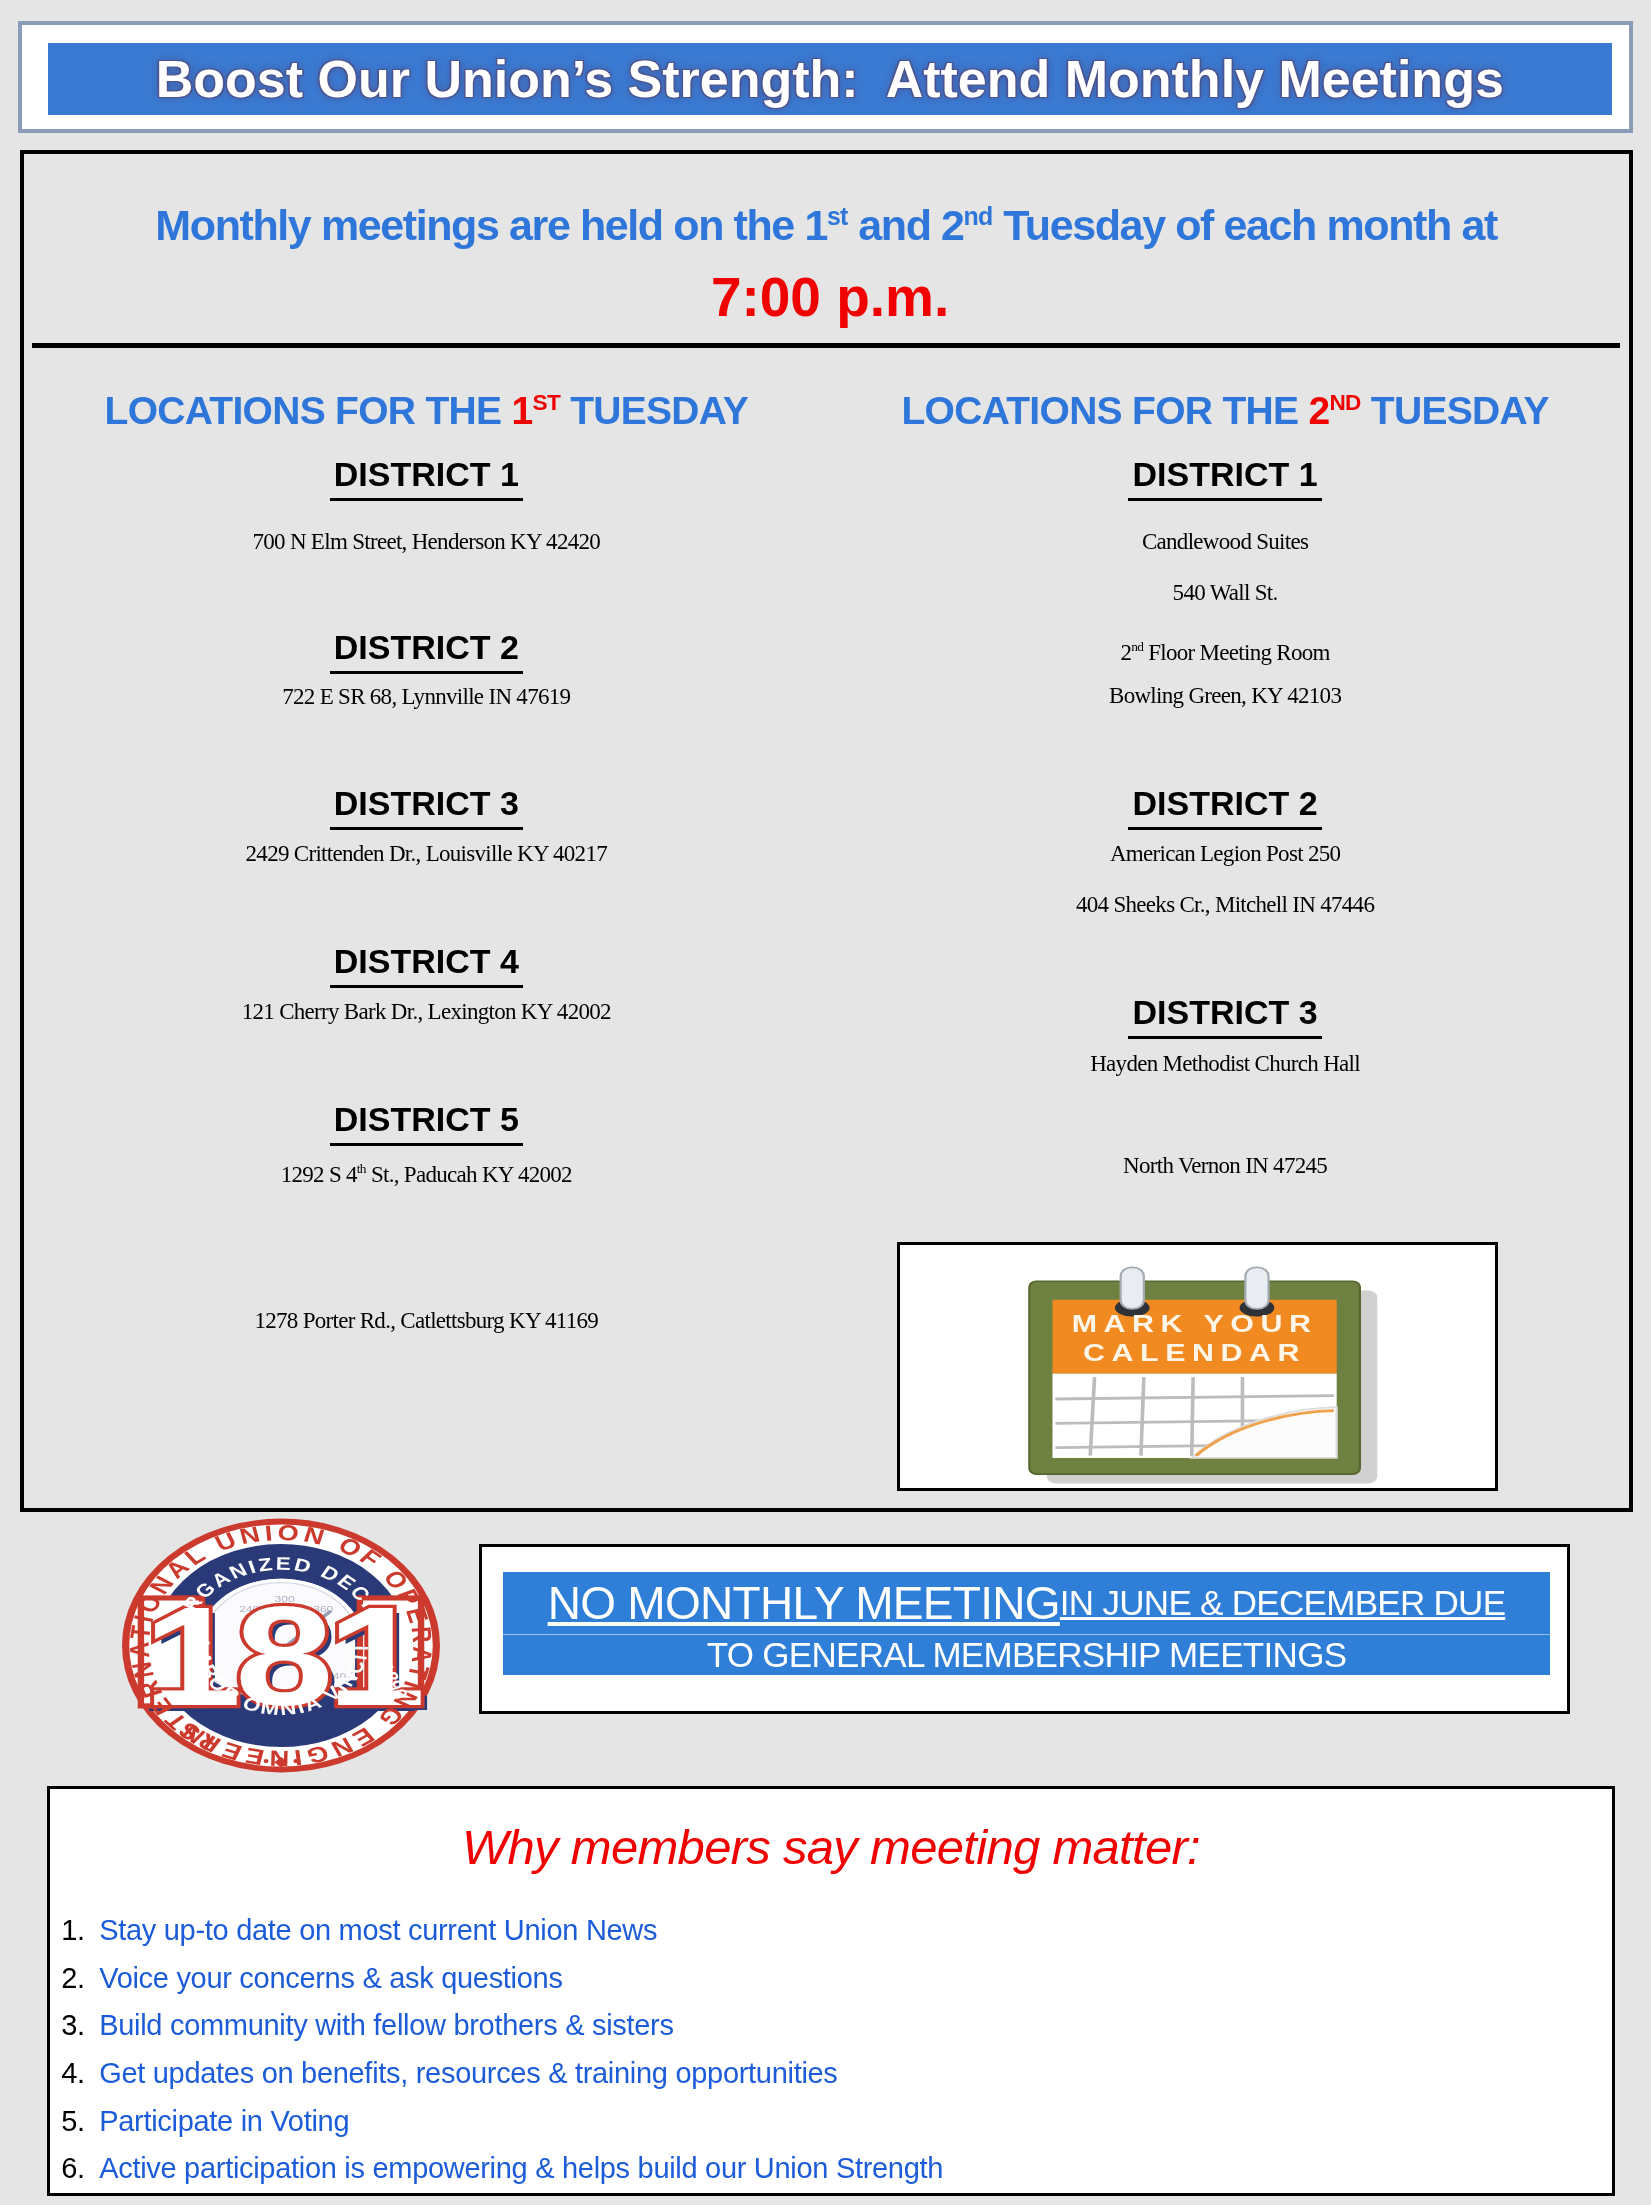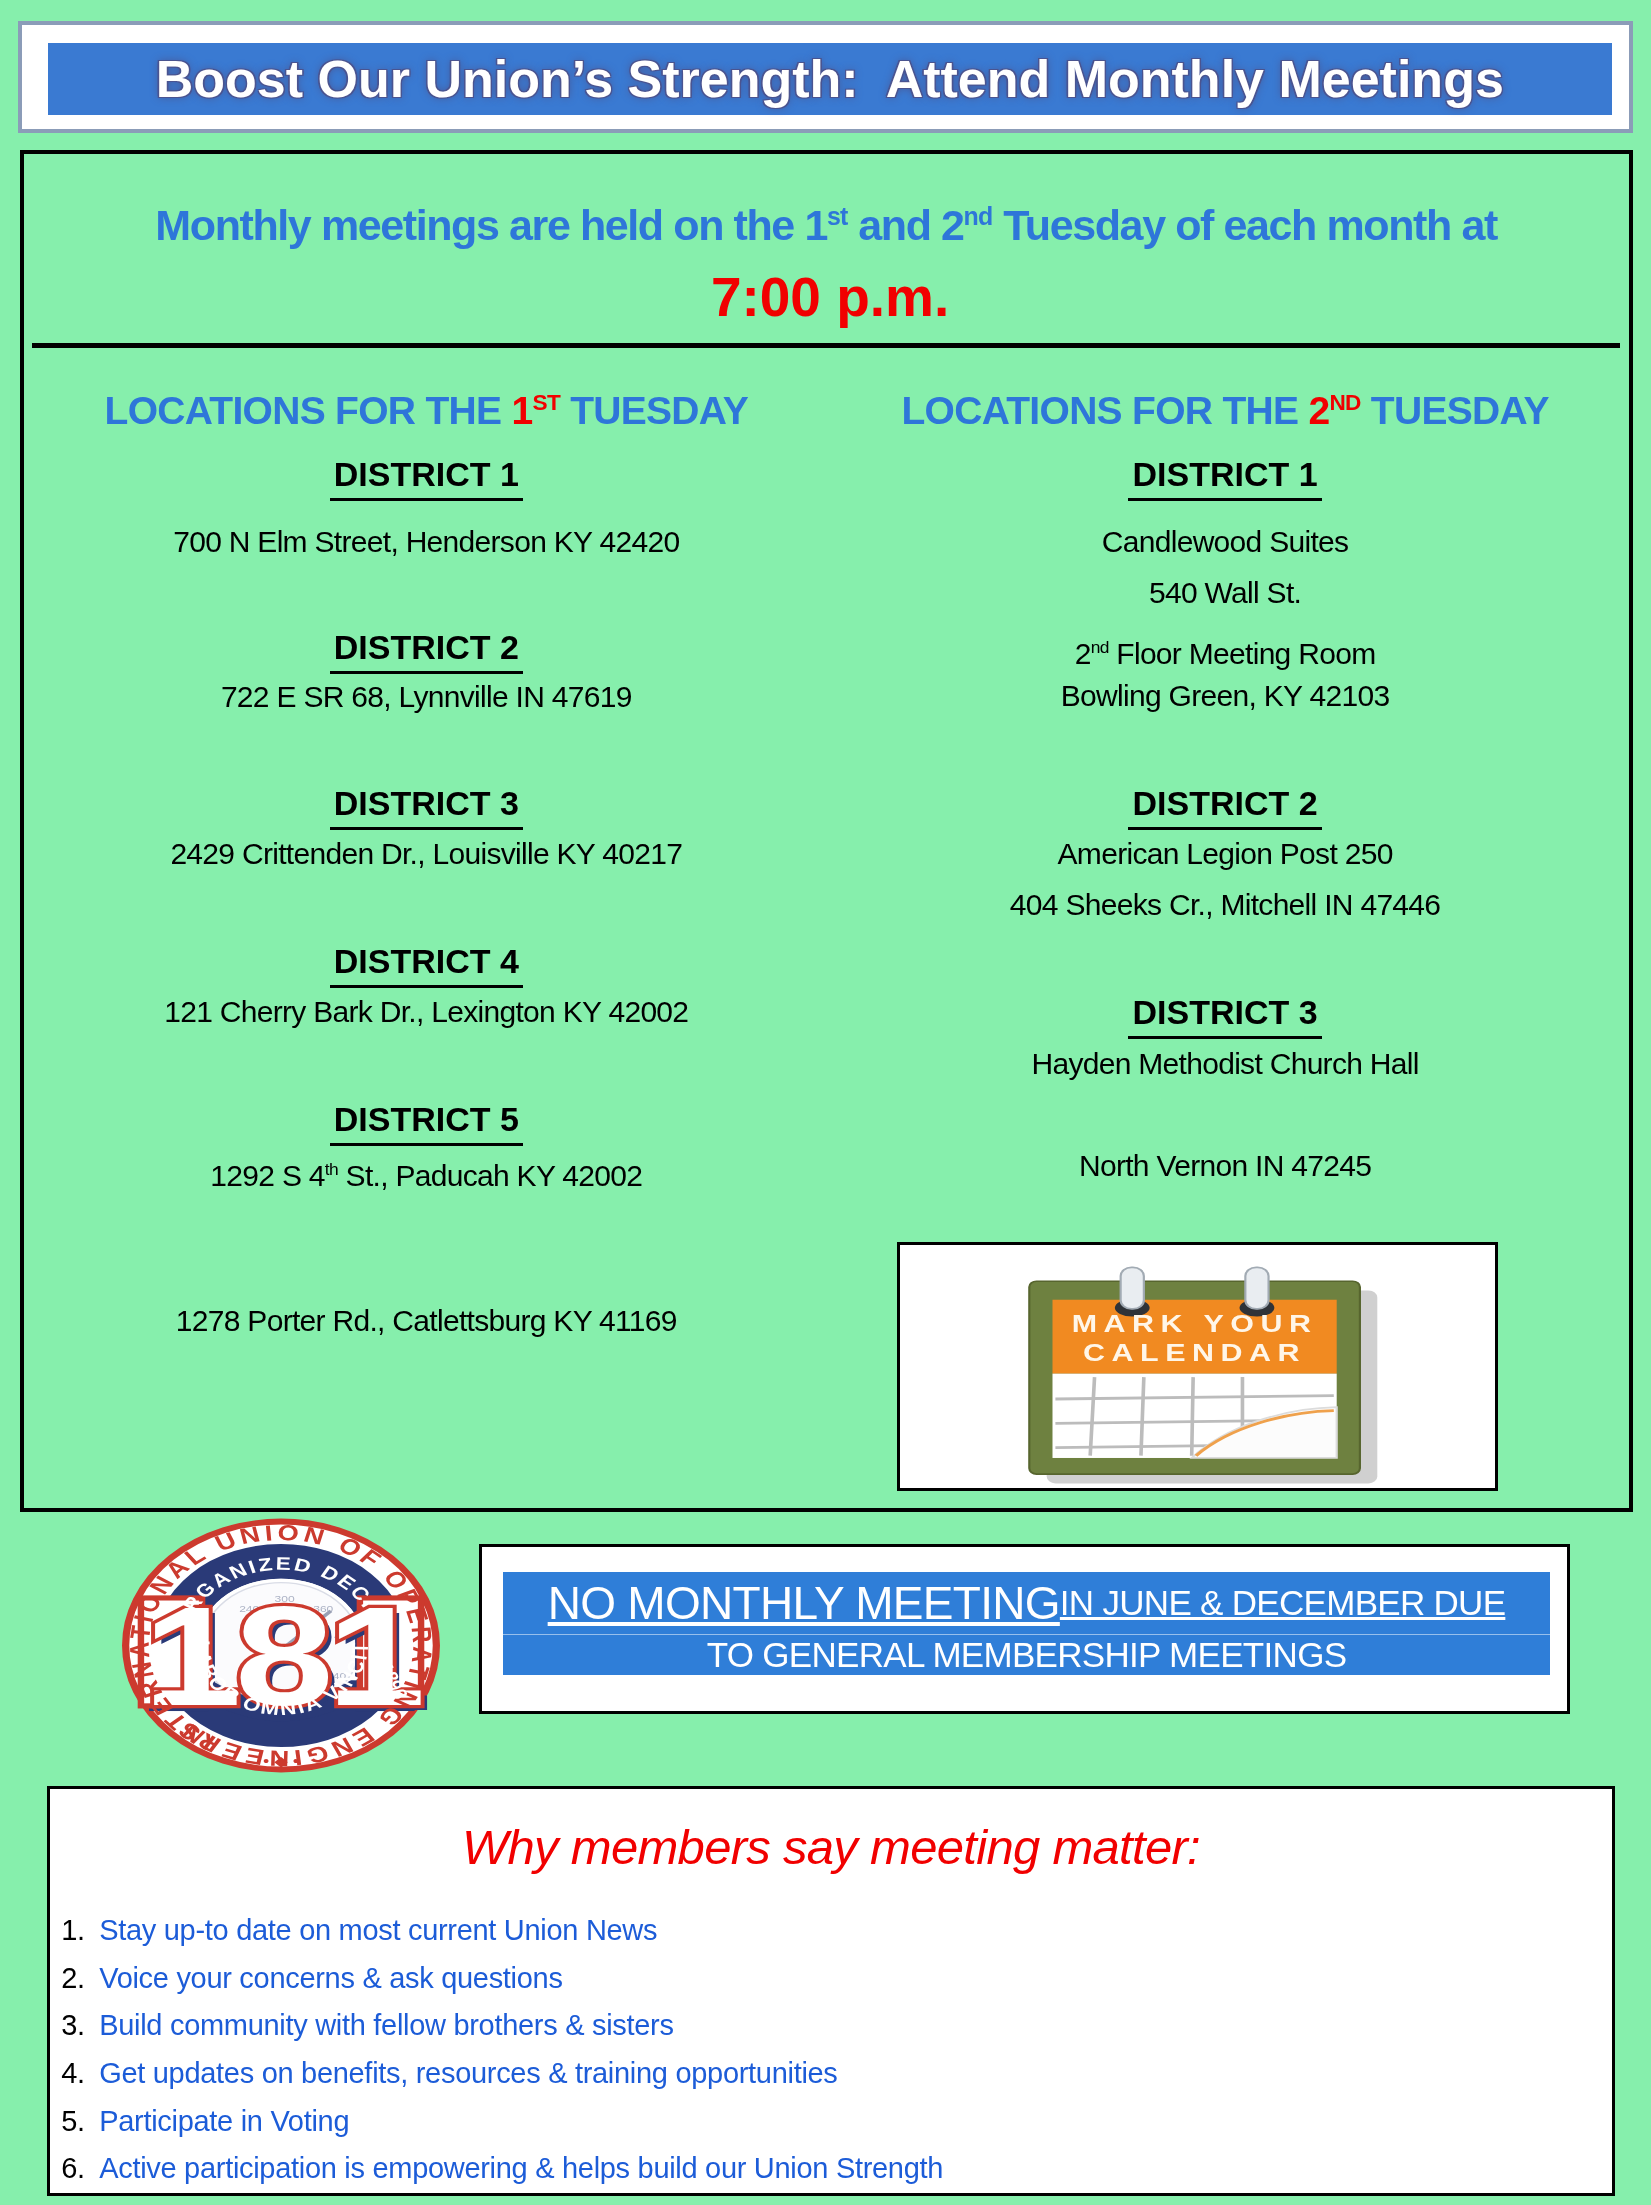--- a/index.html
+++ b/index.html
@@ -1,16 +1,16 @@
 <!DOCTYPE html>
 <html style="font-size:11.2px"><head>
 <meta charset="utf-8">
 <style>
   html,body{margin:0;padding:0;background:#fff;}
-  #page{position:relative;width:1652px;height:2205px;background:#86efac;overflow:hidden;
+  #page{position:relative;width:1652px;height:2205px;background:#e5e5e5;overflow:hidden;
         font-family:"Liberation Sans","DejaVu Sans",sans-serif;color:#000;}
   .abs{position:absolute;}
 
   
   .banner{left:17.5px;top:21px;width:1615px;height:112px;border:4.9px solid #8B9CB8;background:#fff;box-sizing:border-box;}
   .banner-blue{position:absolute;left:26.6px;top:18px;right:17px;bottom:14px;background:#3A7AD2;
                display:flex;align-items:center;justify-content:center;}
   .banner-text{font-size:52px;font-weight:bold;color:#fff;white-space:pre;letter-spacing:0px;
                text-shadow:1.4px 1.4px 0 #4A5490,-1.4px -1.4px 0 #4A5490,1.4px -1.4px 0 #4A5490,-1.4px 1.4px 0 #4A5490,0 0 8.4px #4A5490;}
 
@@ -20,21 +20,21 @@
                font-size:43px;font-weight:bold;color:#2E76D9;letter-spacing:-1.4px;line-height:50px;}
   .time{top:112px;left:0;right:0;text-align:center;font-size:55px;font-weight:bold;color:#F10000;line-height:62px;margin-left:8px;}
   .divider{top:189px;left:8.4px;right:8.4px;height:4.9px;background:#000;}
   .col-header{top:225px;font-size:39px;font-weight:bold;color:#2E76D9;letter-spacing:-0.7px;line-height:48px;}
   .cl{left:4.2px;width:797px;text-align:center;}
   .cr{left:803px;width:797px;text-align:center;}
   .red{color:#F10000;}
   .sup{font-size:58%;vertical-align:super;letter-spacing:-0.7px;}
   .district-name{font-size:34px;font-weight:bold;line-height:39px;}
   .district-name .u{display:inline-block;border-bottom:3.5px solid #000;padding:0 4.2px 3.5px 4.2px;}
-  .addr{font-size:30px;line-height:36px;letter-spacing:-0.7px;}
+  .addr{font-size:23px;line-height:36px;letter-spacing:-0.7px;font-family:Liberation Serif, serif;}
 
   
   .cal-box{left:873px;top:1088px;width:601px;height:249px;border:3.5px solid #000;box-sizing:border-box;
            display:flex;align-items:flex-end;justify-content:center;background:#fff;}
 
   
   .notice-box{left:479px;top:1544px;width:1091px;height:170px;border:3.5px solid #000;box-sizing:border-box;background:#fff;}
   .notice-blue{position:absolute;left:21px;top:25px;right:17px;bottom:36px;background:#2F7ED8;
                display:flex;flex-direction:column;}
   .notice-row{display:flex;align-items:center;justify-content:center;color:#fff;letter-spacing:-0.7px;}

